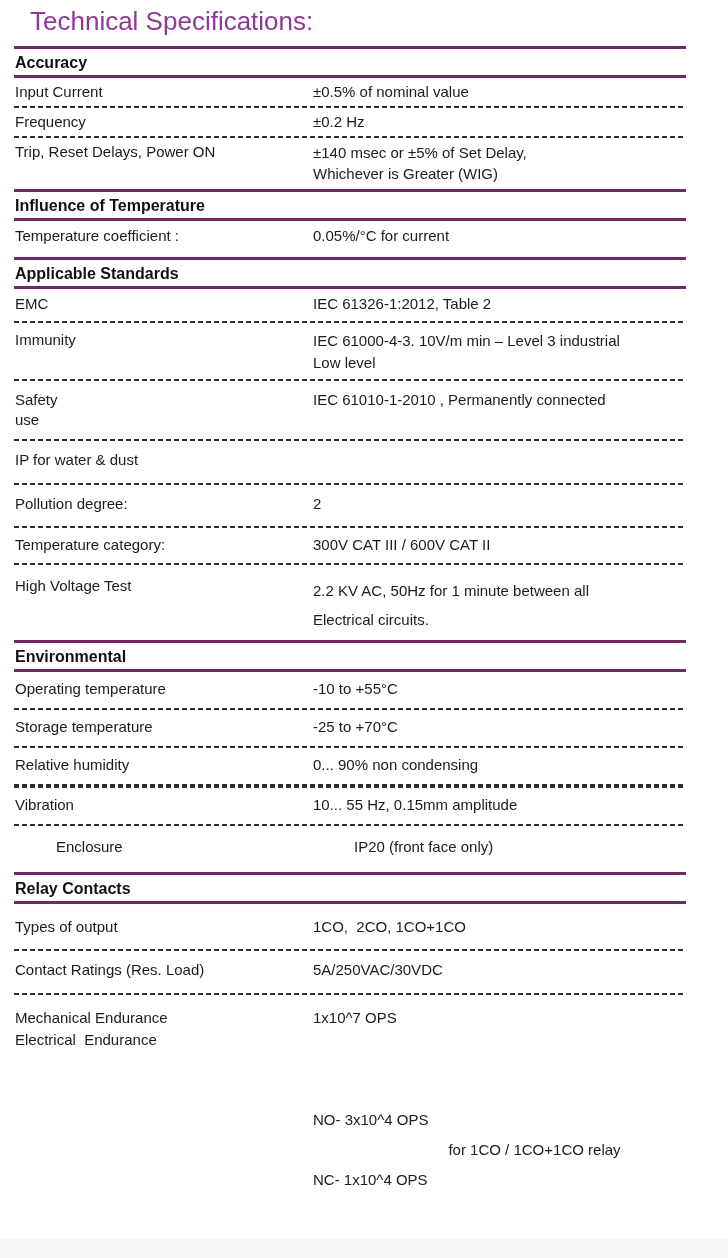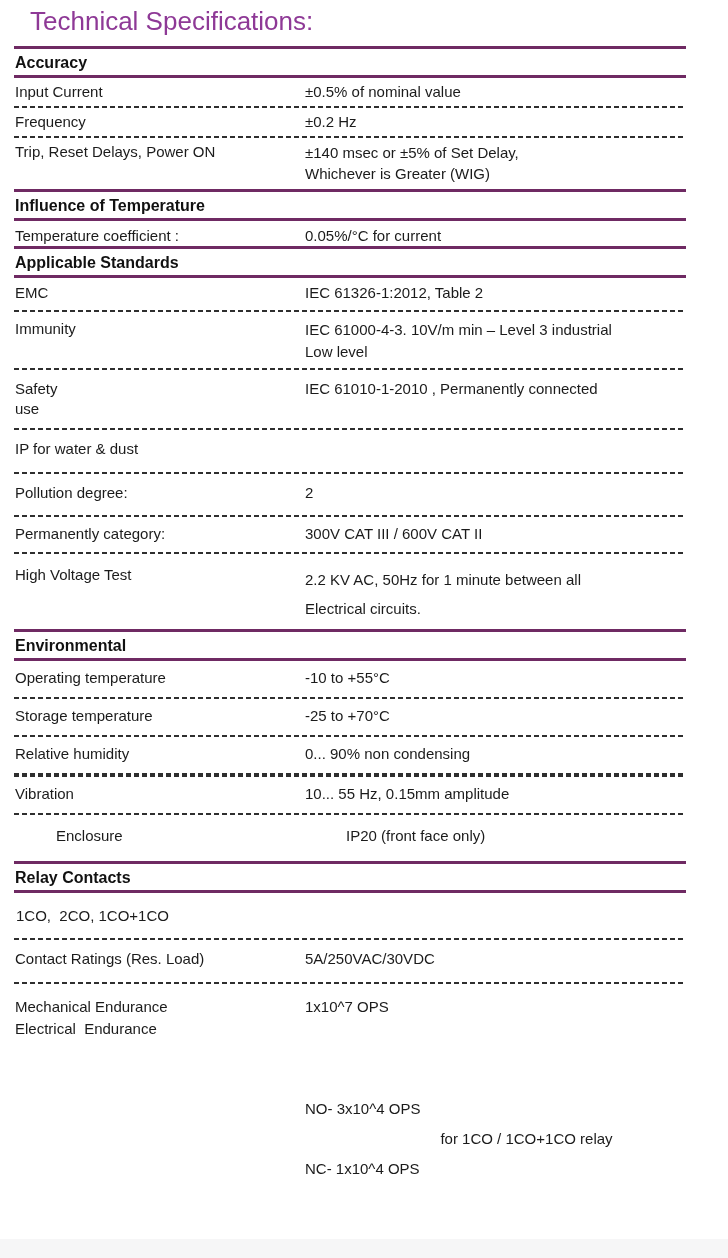--- a/index.html
+++ b/index.html
@@ -32,36 +32,37 @@
     border-bottom: 3px solid #6f2a63;
     padding: 4px 0 3px 1px;
     font-size: 16px;
     line-height: 19px;
     font-weight: 700;
     color: #111111;
   }
   .row {
     display: grid;
     grid-template-columns: 289px 1fr;
+    gap: 8px;
   }
   .cell {
     font-size: 15px;
     line-height: 20px;
     white-space: pre-wrap;
   }
   .cell.label { padding-left: 1px; }
   .cell.value { padding-left: 2px; }
   .dash {
     height: 2px;
     background: repeating-linear-gradient(90deg, #2e2e2e 0 5px, transparent 5px 8px);
   }
   
   .pad-a   { padding-top: 4px;  padding-bottom: 4px;  }   
   .pad-a2  { padding-top: 4px;  padding-bottom: 5px;  }   
-  .pad-inf { padding-top: 5px;  }
+  .pad-inf { padding-top: 5px;  padding-bottom: 11px; }
   .pad-emc { padding-top: 5px;  padding-bottom: 7px;  }
   .pad-imm { padding-top: 7px;  padding-bottom: 5px;  }
   .pad-saf { padding-top: 9px;  padding-bottom: 9px;  }
   .pad-ip  { padding-top: 9px;  padding-bottom: 13px; }
   .pad-pol { padding-top: 9px;  padding-bottom: 12px; }
   .pad-ins { padding-top: 7px;  padding-bottom: 8px;  }
   .pad-hv  { padding-top: 11px; padding-bottom: 6px;  }
   .pad-env { padding-top: 7px;  padding-bottom: 9px;  }
   .pad-enc { padding-top: 11px; padding-bottom: 15px; margin-left: 41px; }
   .pad-typ { padding-top: 13px; padding-bottom: 12px; }
@@ -146,21 +147,21 @@
       <div class="row pad-ip">
         <div class="cell label">IP for water &amp; dust</div>
       </div>
       <div class="dash"></div>
       <div class="row pad-pol">
         <div class="cell label">Pollution degree:</div>
         <div class="cell value">2</div>
       </div>
       <div class="dash"></div>
       <div class="row pad-ins">
-        <div class="cell label">Permanently category:</div>
+        <div class="cell label">Temperature category:</div>
         <div class="cell value">300V CAT III / 600V CAT II</div>
       </div>
       <div class="dash"></div>
       <div class="row pad-hv">
         <div class="cell label">High Voltage Test</div>
         <div class="cell value lh-29">2.2 KV AC, 50Hz for 1 minute between all
 Electrical circuits.</div>
       </div>
     </section>
 
@@ -189,20 +190,21 @@
       <div class="dash"></div>
       <div class="row pad-enc">
         <div class="cell label">Enclosure</div>
         <div class="cell value">IP20 (front face only)</div>
       </div>
     </section>
 
     <section>
       <div class="sec-head">Relay Contacts</div>
       <div class="row pad-typ">
+        <div class="cell label">Types of output</div>
         <div class="cell value">1CO,  2CO, 1CO+1CO</div>
       </div>
       <div class="dash"></div>
       <div class="row pad-con">
         <div class="cell label">Contact Ratings (Res. Load)</div>
         <div class="cell value">5A/250VAC/30VDC</div>
       </div>
       <div class="dash"></div>
       <div class="row pad-men">
         <div class="cell label">Mechanical Endurance</div>

